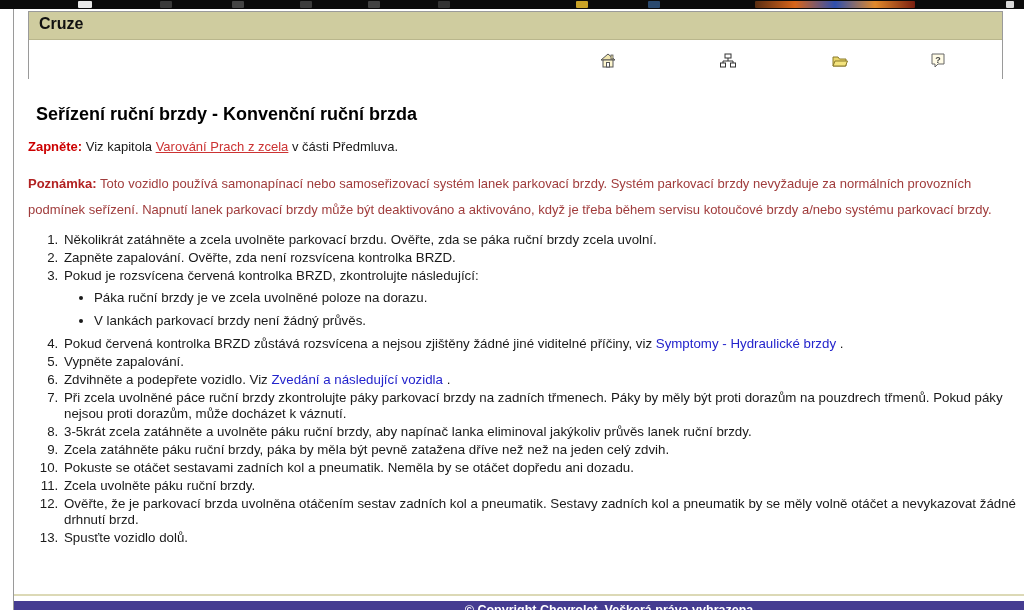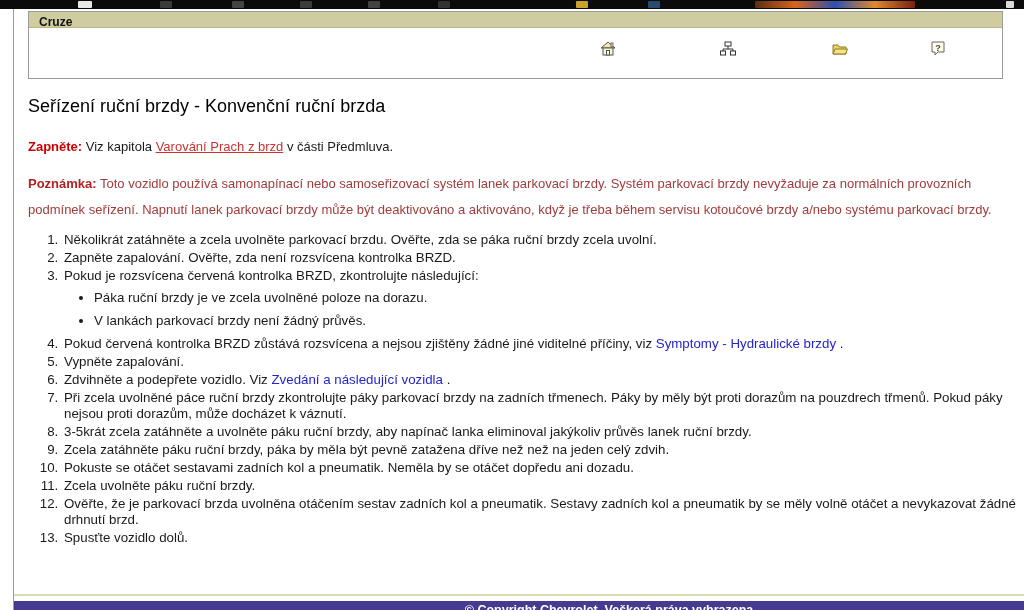--- a/index.html
+++ b/index.html
@@ -10,26 +10,26 @@
   
   .top-strip{position:absolute;top:0;left:0;width:1024px;height:9px;background:#0b0b0b;overflow:hidden;}
   .strip-blob{position:absolute;top:1px;height:7px;border-radius:1px;}
   
   .left-sliver{position:absolute;top:9px;left:0;width:13px;height:601px;background:#fff;border-right:1px solid #9a9a9a;overflow:hidden;}
   .frag{position:absolute;left:1px;font-size:12px;line-height:11px;text-decoration:underline;white-space:nowrap;cursor:pointer;padding-left:40px;}
   .frag.visited{color:#6a3ba2;}
   .frag.fresh{color:#2323cc;}
   
   .header-box{position:absolute;left:28px;top:11px;width:975px;height:68px;border:1px solid #9a9a9a;background:#fff;box-sizing:border-box;}
-  .title-bar{height:16px;background:#cfcc9f;border-bottom:1px solid #b9b68c;box-sizing:border-box;
-    font-size:12px;font-weight:bold;color:#111;padding:3px 8px 0 10px;}
+  .title-bar{height:28px;background:#cfcc9f;border-bottom:1px solid #b9b68c;box-sizing:border-box;
+    font-size:16px;font-weight:bold;color:#111;padding:3px 8px 0 10px;}
   .toolbar{position:relative;height:46px;background:#fff;}
   .tool-icon{position:absolute;top:12px;width:18px;height:18px;cursor:pointer;}
   
-  .page-title{position:absolute;left:28px;top:96px;font-size:18px;font-weight:normal;color:#000;margin:0;}
+  .page-title{position:absolute;left:28px;top:96px;font-size:18px;font-weight:bold;color:#000;margin:8px;}
   .warning-p{position:absolute;left:28px;top:139px;font-size:13px;margin:0;}
   .warning-label{color:#cc0000;font-weight:bold;}
   .warning-link{color:#cc3333;text-decoration:underline;cursor:pointer;}
   .note-p{position:absolute;left:28px;top:171px;width:975px;font-size:13px;line-height:26px;margin:0;color:#a03c3c;}
   .note-label{color:#b22222;font-weight:bold;}
   .steps{position:absolute;left:28px;top:232px;width:978px;margin:0;padding:0 0 0 34px;font-size:13.3px;line-height:16px;}
   .steps > li{margin:0 0 2px 0;padding-left:2px;}
   .steps ul{list-style-type:disc;margin:6px 0 6px 16px;padding:0 0 0 14px;}
   .steps ul li{margin:0 0 7px 0;}
   a.bluelink{color:#2424cc;cursor:pointer;}
@@ -103,21 +103,21 @@
         <path d="M3 2 L15 2 L15 12 L9 12 L6 15 L6 12 L3 12 Z" fill="#fffbe6" stroke="#666" stroke-width="1"></path>
         <text x="9" y="10.5" font-size="9" font-weight="bold" text-anchor="middle" fill="#444" font-family="Liberation Sans, sans-serif">?</text>
       </svg>
     </span>
   </div>
 </div>
 
 <h1 class="page-title">Seřízení ruční brzdy - Konvenční ruční brzda</h1>
 
 <p class="warning-p">
-  <span class="warning-label">Zapněte:</span><span> Viz kapitola </span><a class="warning-link">Varování Prach z brzd</a><span> v části Předmluva.</span>
+  <span class="warning-label">Zapněte:</span><span> Viz kapitola </span><a class="warning-link">Varování Prach z zcela</a><span> v části Předmluva.</span>
 </p>
 
 <p class="note-p">
   <span class="note-label">Poznámka:</span><span> Toto vozidlo používá samonapínací nebo samoseřizovací systém lanek parkovací brzdy. Systém parkovací brzdy nevyžaduje za normálních provozních podmínek seřízení. Napnutí lanek parkovací brzdy může být deaktivováno a aktivováno, když je třeba během servisu kotoučové brzdy a/nebo systému parkovací brzdy.</span>
 </p>
 
 <ol class="steps" id="steps">
     <li>Několikrát zatáhněte a zcela uvolněte parkovací brzdu. Ověřte, zda se páka ruční brzdy zcela uvolní.</li>
     <li>Zapněte zapalování. Ověřte, zda není rozsvícena kontrolka BRZD.</li>
     <li>Pokud je rozsvícena červená kontrolka BRZD, zkontrolujte následující:<ul>

